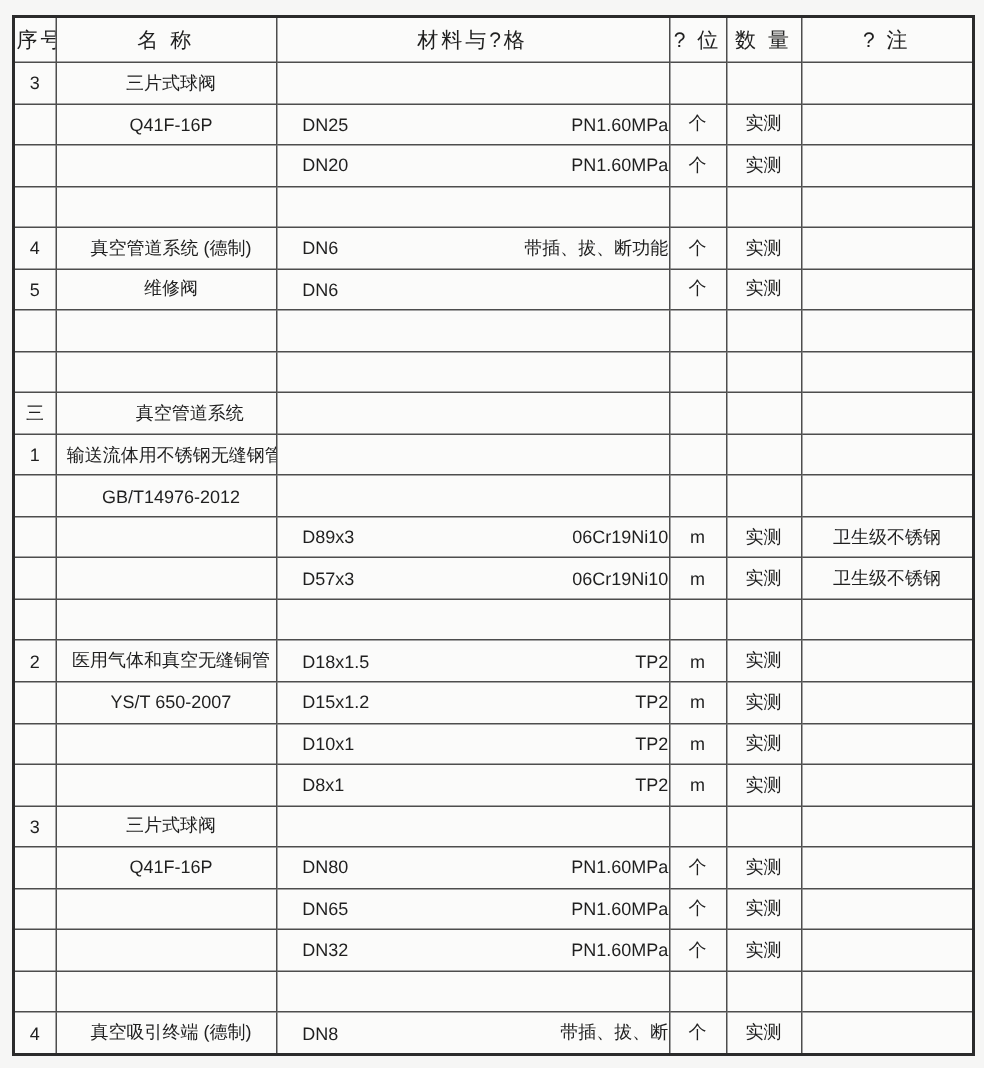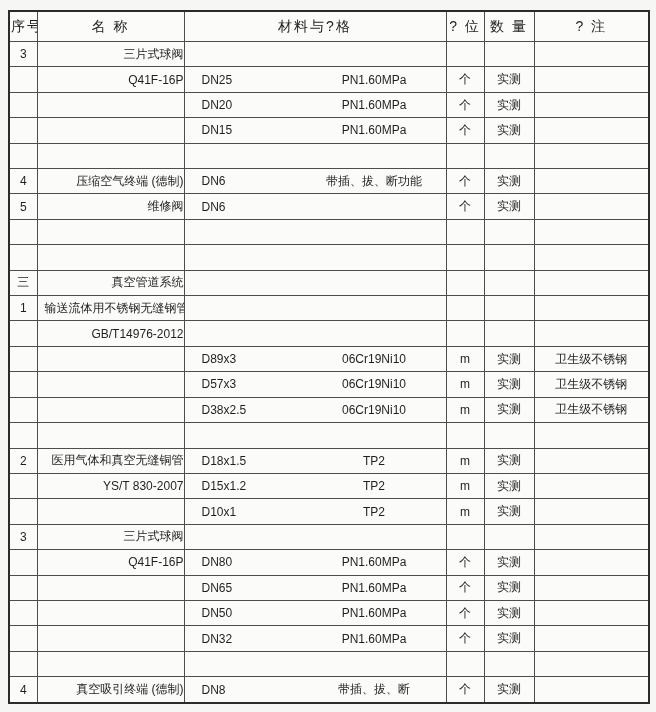--- a/index.html
+++ b/index.html
@@ -49,38 +49,38 @@
     overflow: hidden;
     vertical-align: middle;
   }
   col.c-no   { width: 28px; }
   col.c-name { width: 147px; }
   col.c-spec { width: 262px; }
   col.c-unit { width: 38px; }
   col.c-qty  { width: 50px; }
   col.c-note { width: 115px; }
   td.no   { text-align: center; }
-  td.name { text-align: right; padding-left: 7px; margin-top: 23px; }
+  td.name { text-align: center; padding-left: 7px; margin-top: 23px; }
   td.name.section { padding-left: 32px; }
   td.unit, td.qty, td.note { text-align: center; }
   .spec-wrap {
     display: flex;
     align-items: center;
     width: 100%;
     height: 100%;
   }
   .spec-size {
     flex: 0 0 118px;
     padding-left: 17px;
     box-sizing: border-box;
     text-align: left;
   }
   .spec-mat {
     flex: 1 1 auto;
-    text-align: center;
+    text-align: right;
   }
 </style>
 </head>
 <body>
 
 <div class="sheet">
   <table class="spec-table">
     <colgroup>
       <col class="c-no">
         <col class="c-name">
@@ -137,44 +137,31 @@
           </td>
           <td class="unit">个</td>
           <td class="qty">实测</td>
           <td class="note"></td>
         </tr>
         <tr>
           <td class="no"></td>
           <td class="name"></td>
           <td>
             <div class="spec-wrap">
-              <span class="spec-size">DN15</span>
-              <span class="spec-mat">PN1.60MPa</span>
-            </div>
-          </td>
-          <td class="unit">个</td>
-          <td class="qty">实测</td>
-          <td class="note"></td>
-        </tr>
-        <tr>
-          <td class="no"></td>
-          <td class="name"></td>
-          <td>
-            <div class="spec-wrap">
               <span class="spec-size"></span>
               <span class="spec-mat"></span>
             </div>
           </td>
           <td class="unit"></td>
           <td class="qty"></td>
           <td class="note"></td>
         </tr>
         <tr>
           <td class="no">4</td>
-          <td class="name">压缩空气终端 (德制)</td>
+          <td class="name">真空管道系统 (德制)</td>
           <td>
             <div class="spec-wrap">
               <span class="spec-size">DN6</span>
               <span class="spec-mat">带插、拔、断功能</span>
             </div>
           </td>
           <td class="unit">个</td>
           <td class="qty">实测</td>
           <td class="note"></td>
         </tr>
@@ -280,33 +267,20 @@
           </td>
           <td class="unit">m</td>
           <td class="qty">实测</td>
           <td class="note">卫生级不锈钢</td>
         </tr>
         <tr>
           <td class="no"></td>
           <td class="name"></td>
           <td>
             <div class="spec-wrap">
-              <span class="spec-size">D38x2.5</span>
-              <span class="spec-mat">06Cr19Ni10</span>
-            </div>
-          </td>
-          <td class="unit">m</td>
-          <td class="qty">实测</td>
-          <td class="note">卫生级不锈钢</td>
-        </tr>
-        <tr>
-          <td class="no"></td>
-          <td class="name"></td>
-          <td>
-            <div class="spec-wrap">
               <span class="spec-size"></span>
               <span class="spec-mat"></span>
             </div>
           </td>
           <td class="unit"></td>
           <td class="qty"></td>
           <td class="note"></td>
         </tr>
         <tr>
           <td class="no">2</td>
@@ -316,21 +290,21 @@
               <span class="spec-size">D18x1.5</span>
               <span class="spec-mat">TP2</span>
             </div>
           </td>
           <td class="unit">m</td>
           <td class="qty">实测</td>
           <td class="note"></td>
         </tr>
         <tr>
           <td class="no"></td>
-          <td class="name">YS/T 830-2007</td>
+          <td class="name">YS/T 650-2007</td>
           <td>
             <div class="spec-wrap">
               <span class="spec-size">D15x1.2</span>
               <span class="spec-mat">TP2</span>
             </div>
           </td>
           <td class="unit">m</td>
           <td class="qty">实测</td>
           <td class="note"></td>
         </tr>
@@ -341,20 +315,33 @@
             <div class="spec-wrap">
               <span class="spec-size">D10x1</span>
               <span class="spec-mat">TP2</span>
             </div>
           </td>
           <td class="unit">m</td>
           <td class="qty">实测</td>
           <td class="note"></td>
         </tr>
         <tr>
+          <td class="no"></td>
+          <td class="name"></td>
+          <td>
+            <div class="spec-wrap">
+              <span class="spec-size">D8x1</span>
+              <span class="spec-mat">TP2</span>
+            </div>
+          </td>
+          <td class="unit">m</td>
+          <td class="qty">实测</td>
+          <td class="note"></td>
+        </tr>
+        <tr>
           <td class="no">3</td>
           <td class="name">三片式球阀</td>
           <td>
             <div class="spec-wrap">
               <span class="spec-size"></span>
               <span class="spec-mat"></span>
             </div>
           </td>
           <td class="unit"></td>
           <td class="qty"></td>
@@ -372,33 +359,20 @@
           <td class="unit">个</td>
           <td class="qty">实测</td>
           <td class="note"></td>
         </tr>
         <tr>
           <td class="no"></td>
           <td class="name"></td>
           <td>
             <div class="spec-wrap">
               <span class="spec-size">DN65</span>
-              <span class="spec-mat">PN1.60MPa</span>
-            </div>
-          </td>
-          <td class="unit">个</td>
-          <td class="qty">实测</td>
-          <td class="note"></td>
-        </tr>
-        <tr>
-          <td class="no"></td>
-          <td class="name"></td>
-          <td>
-            <div class="spec-wrap">
-              <span class="spec-size">DN50</span>
               <span class="spec-mat">PN1.60MPa</span>
             </div>
           </td>
           <td class="unit">个</td>
           <td class="qty">实测</td>
           <td class="note"></td>
         </tr>
         <tr>
           <td class="no"></td>
           <td class="name"></td>

